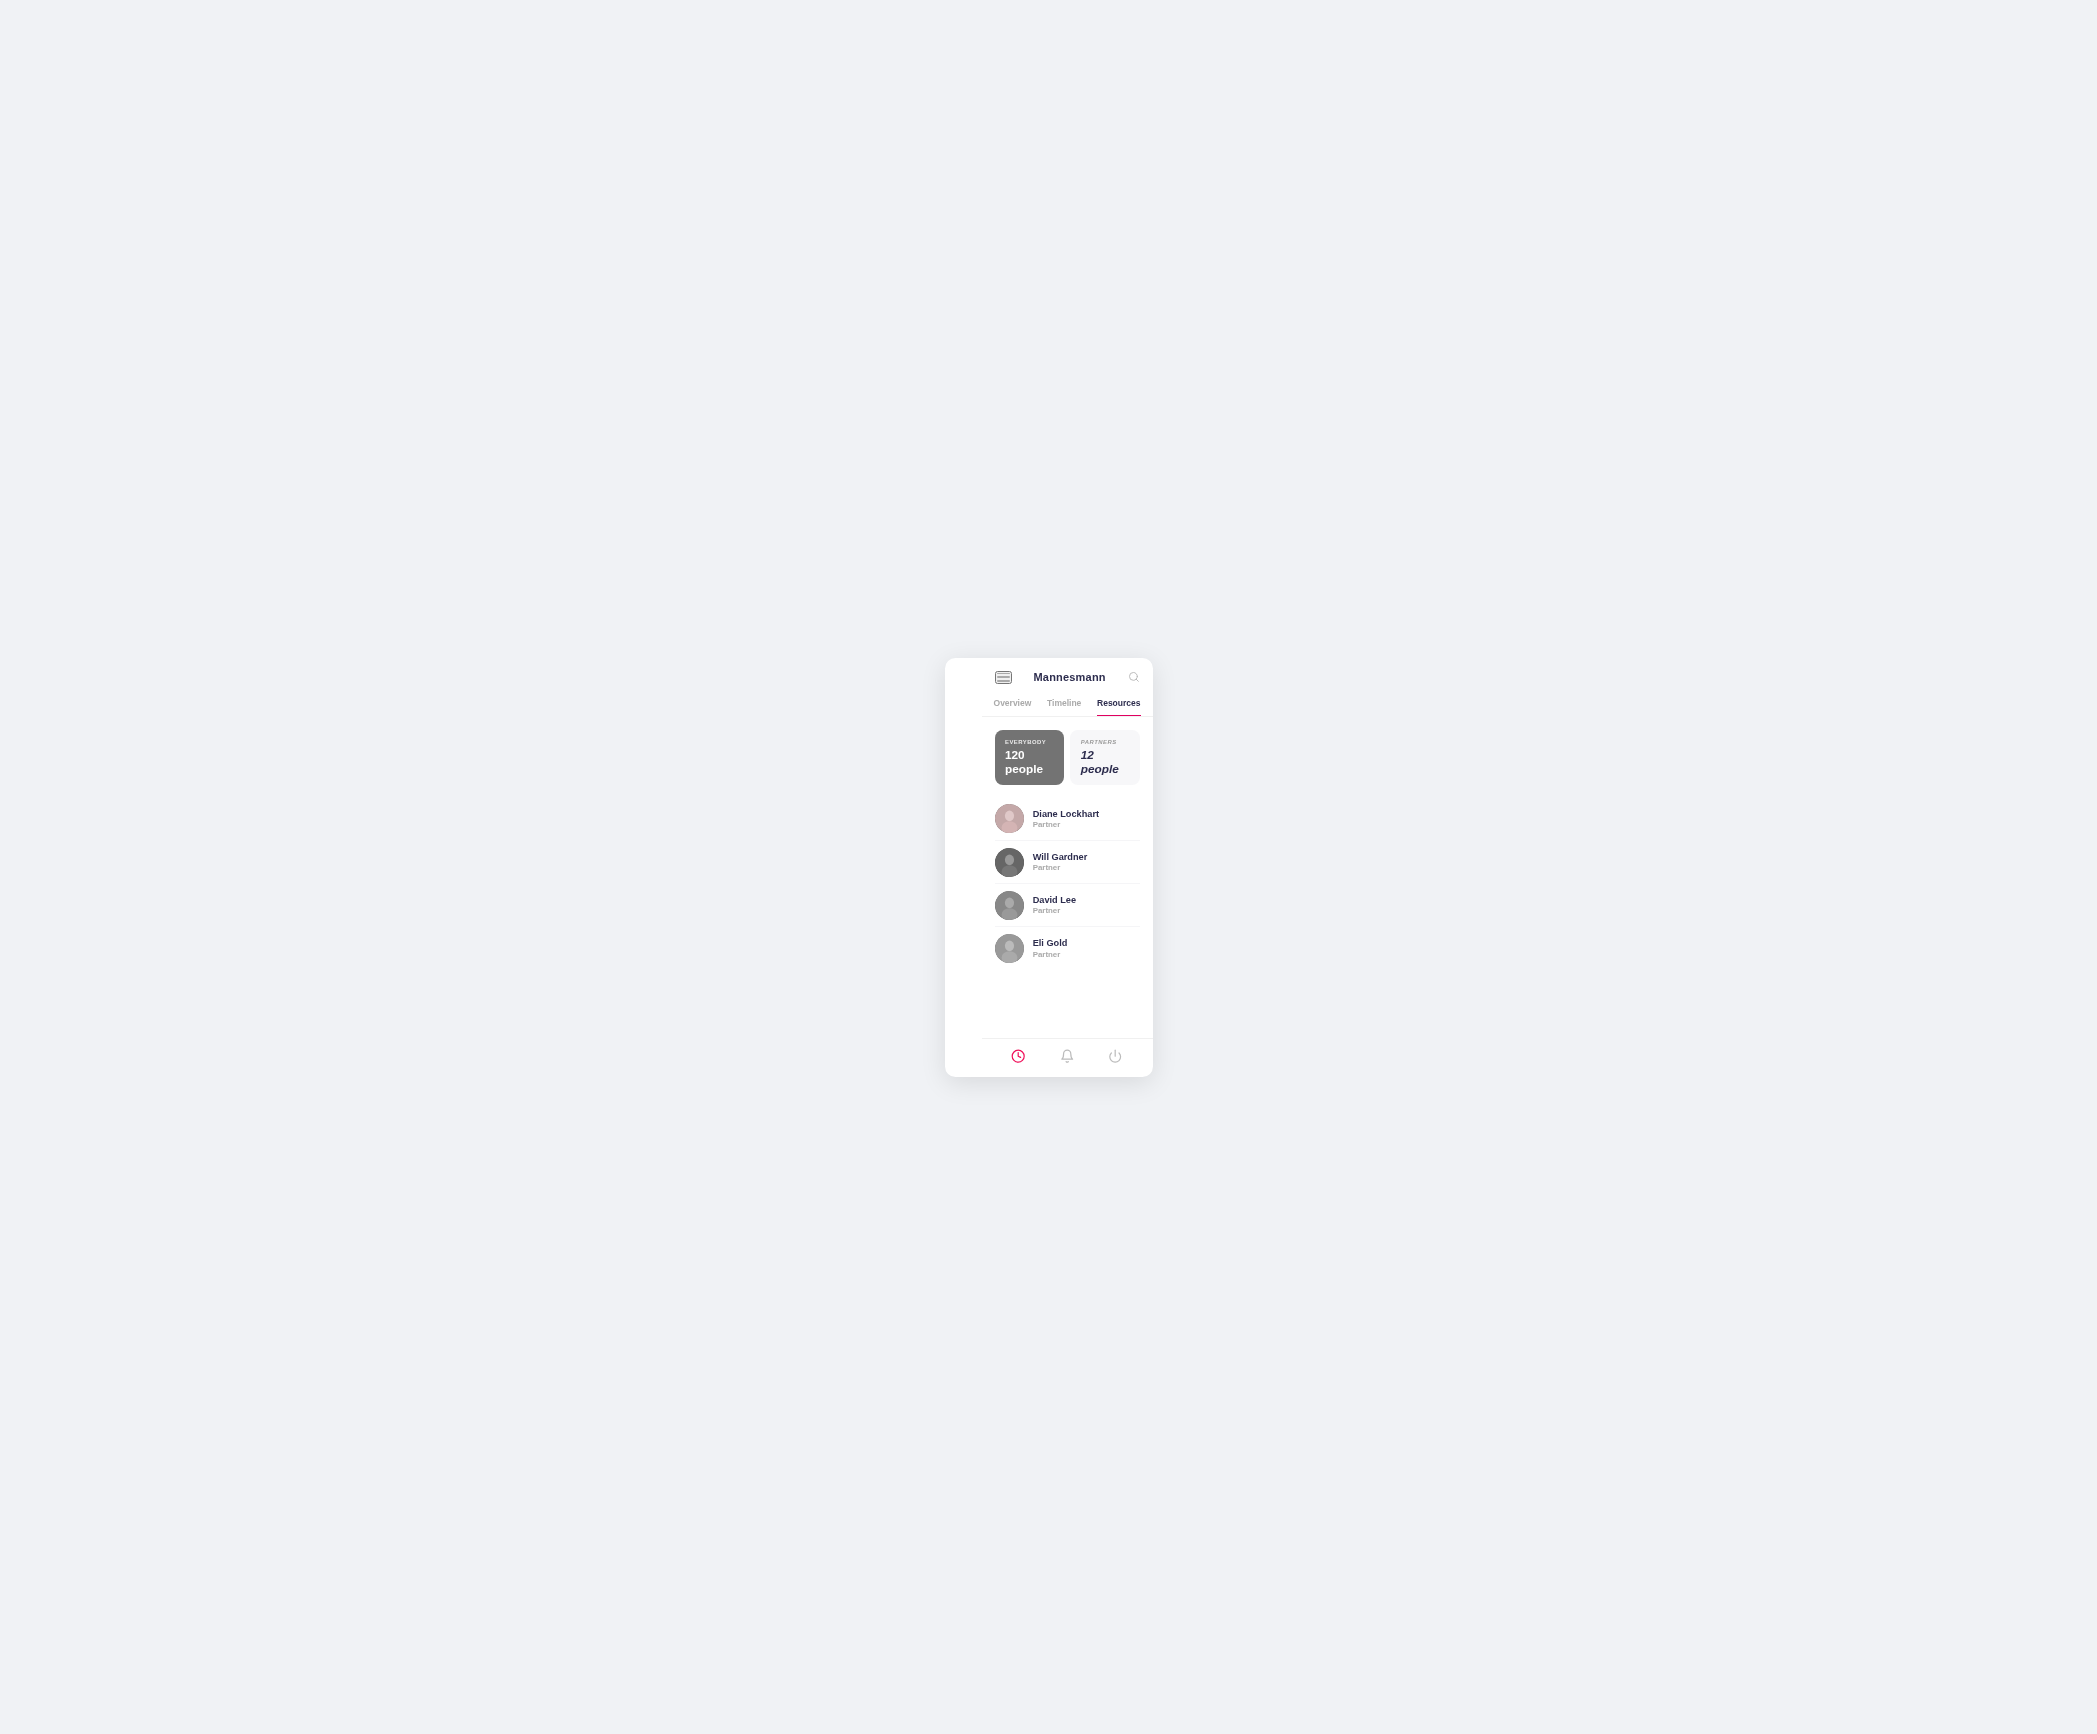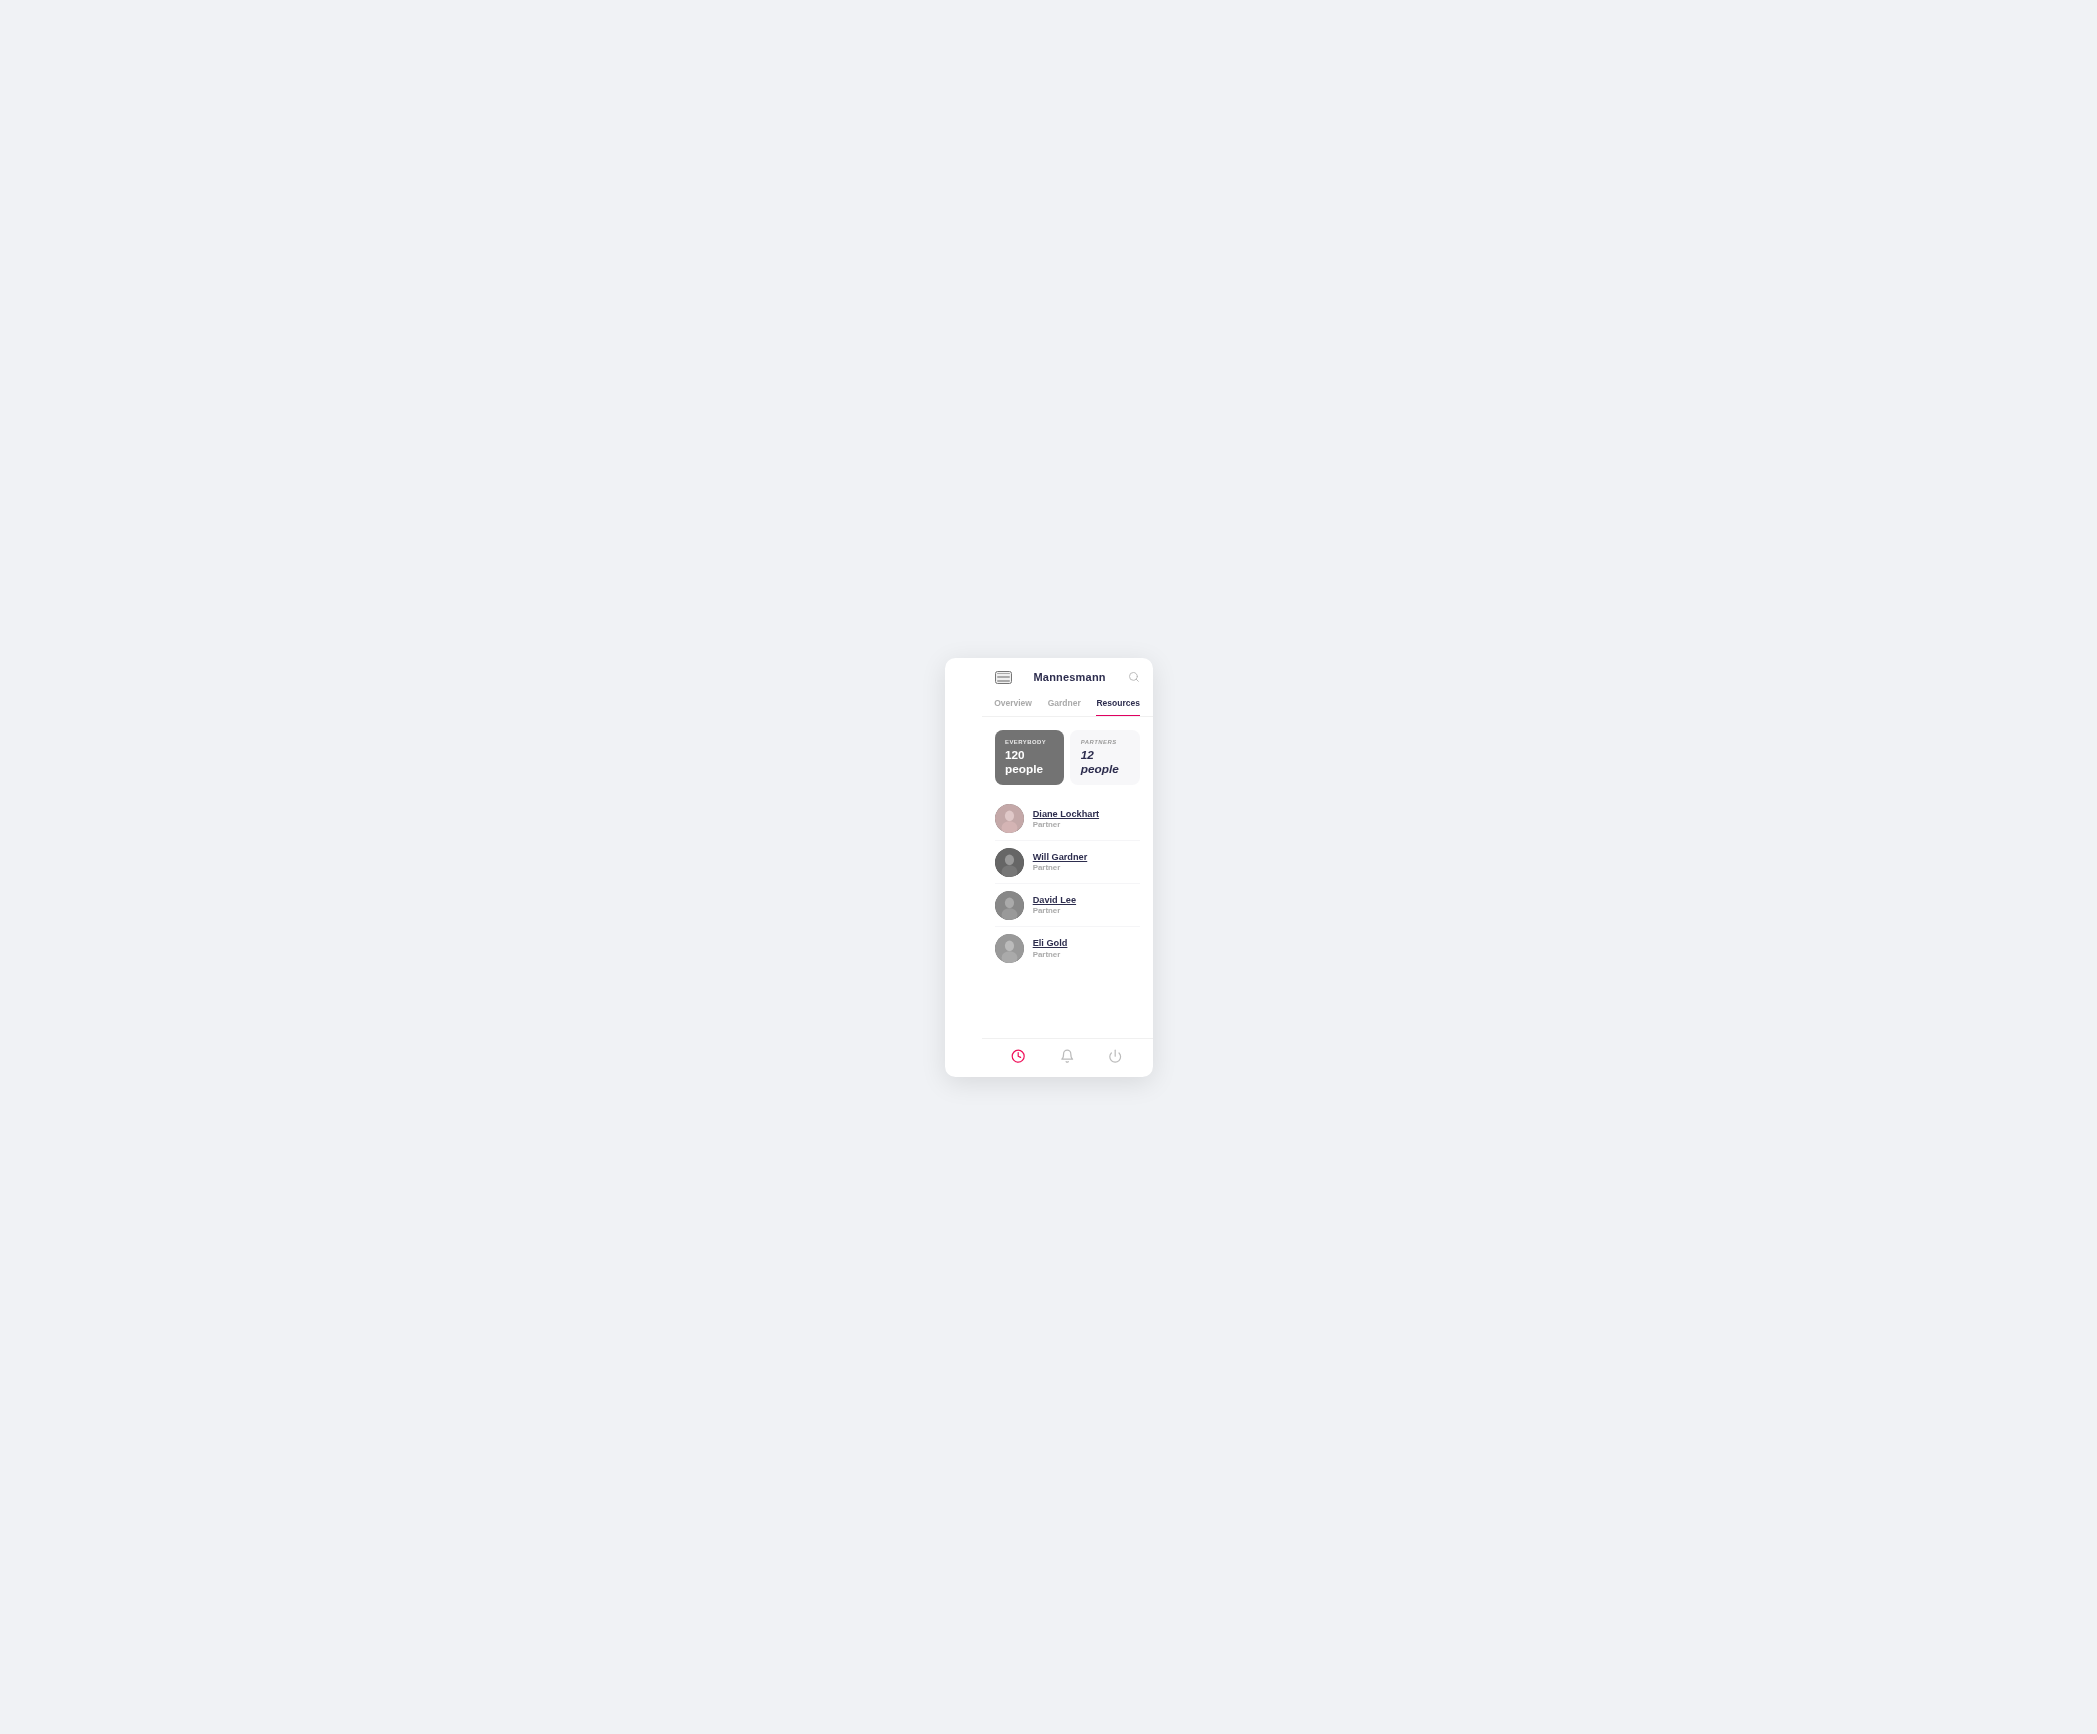--- a/index.html
+++ b/index.html
@@ -194,21 +194,20 @@
     .person-info {
       display: flex;
       flex-direction: column;
     }
 
     .person-name {
       font-size: 9.2px;
       font-weight: 600;
       color: #2d2d4e;
       margin-bottom: 1.3px;
-      text-decoration: underline;
     }
 
     .person-role {
       font-size: 7.9px;
       color: #aaa;
       font-weight: 700;
     }
 
     
     .bottom-nav {
@@ -257,21 +256,21 @@
     <button class="search-icon-btn" aria-label="Search">
       <svg xmlns="http://www.w3.org/2000/svg" width="11.8" height="11.8" viewBox="0 0 24 24" fill="none" stroke="#bbb" stroke-width="2" stroke-linecap="round" stroke-linejoin="round">
         <circle cx="11" cy="11" r="8"></circle>
         <line x1="21" y1="21" x2="16.65" y2="16.65"></line>
       </svg>
     </button>
   </div>
 
   <div class="tabs">
     <div class="tab">Overview</div>
-    <div class="tab">Gardner</div>
+    <div class="tab">Timeline</div>
     <div class="tab active">Resources</div>
   </div>
 
   <div class="cards-row">
     <div class="card active-card">
       <div class="card-label">EVERYBODY</div>
       <div class="card-count">120 people</div>
     </div>
     <div class="card inactive-card">
       <div class="card-label">PARTNERS</div>

